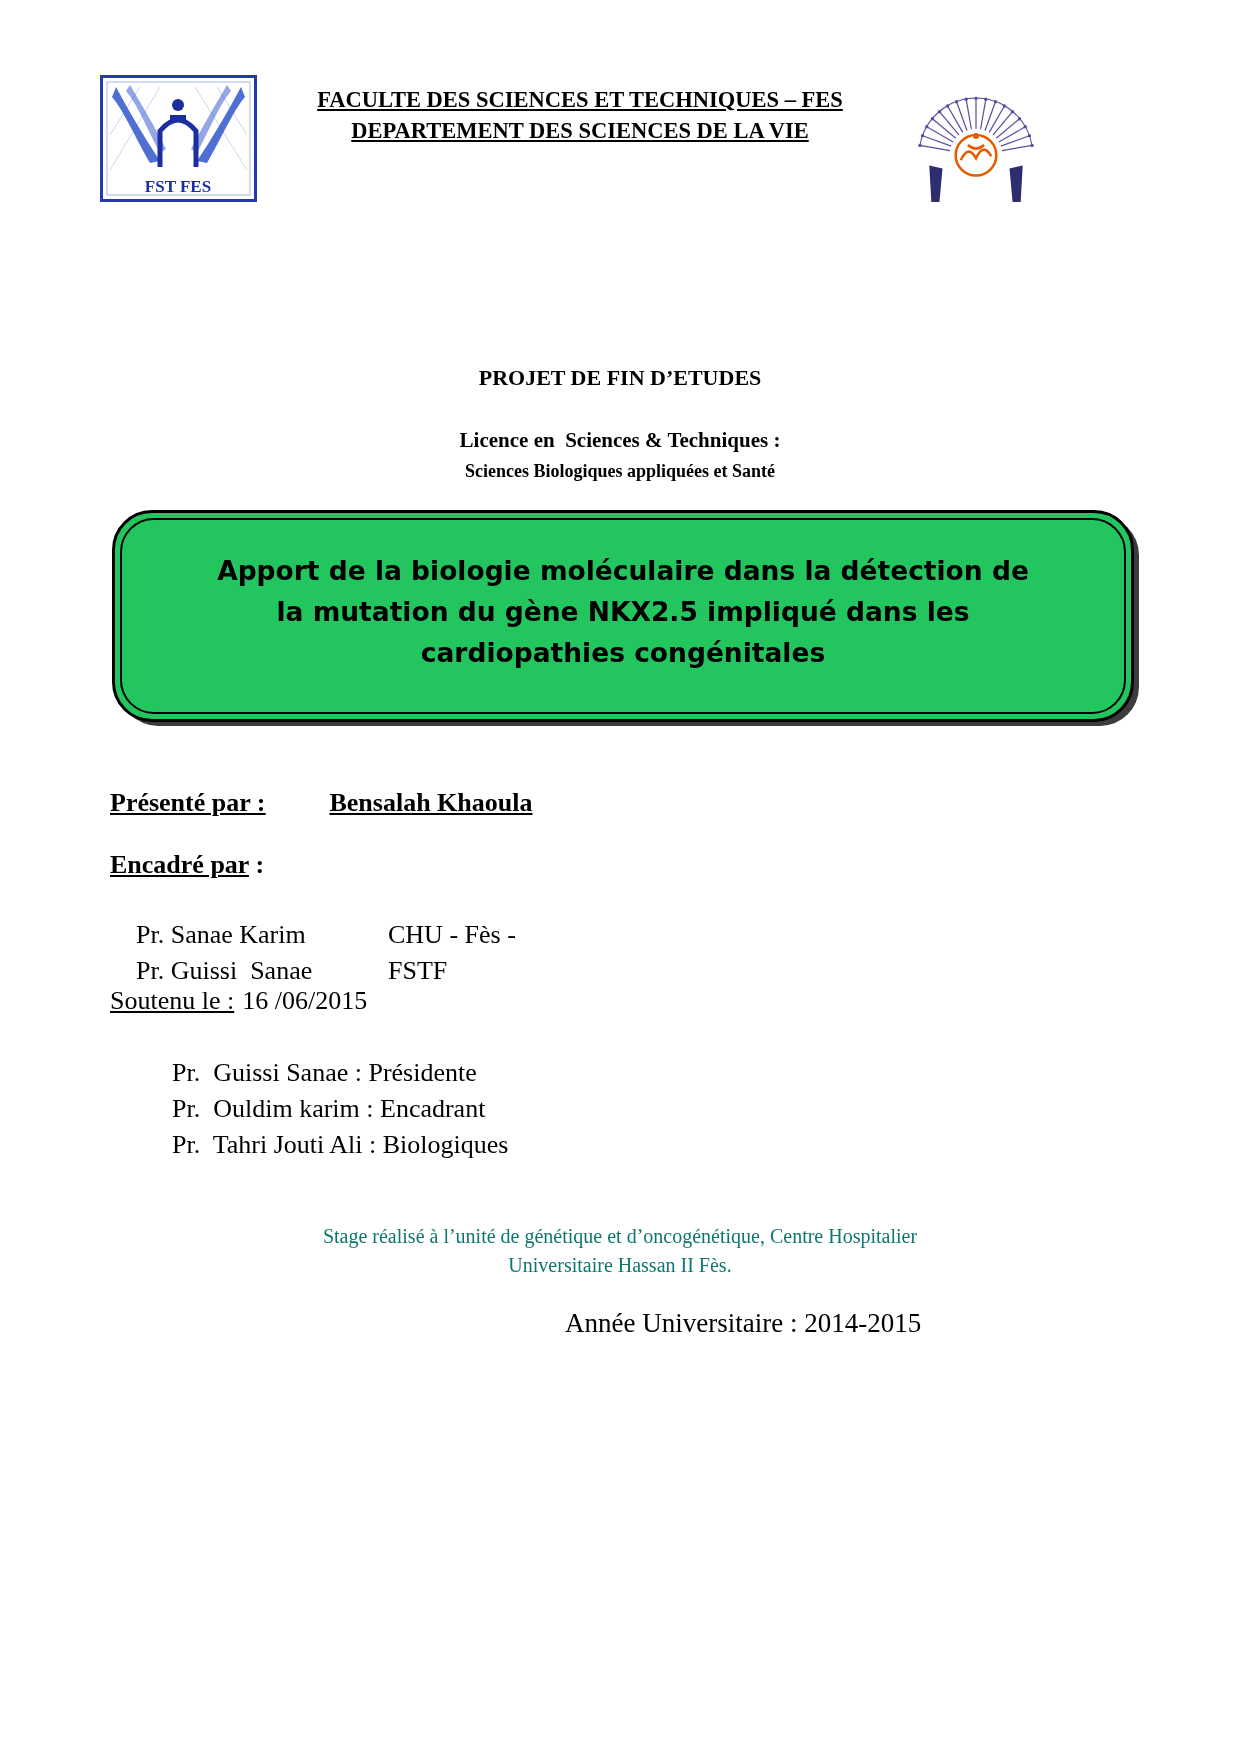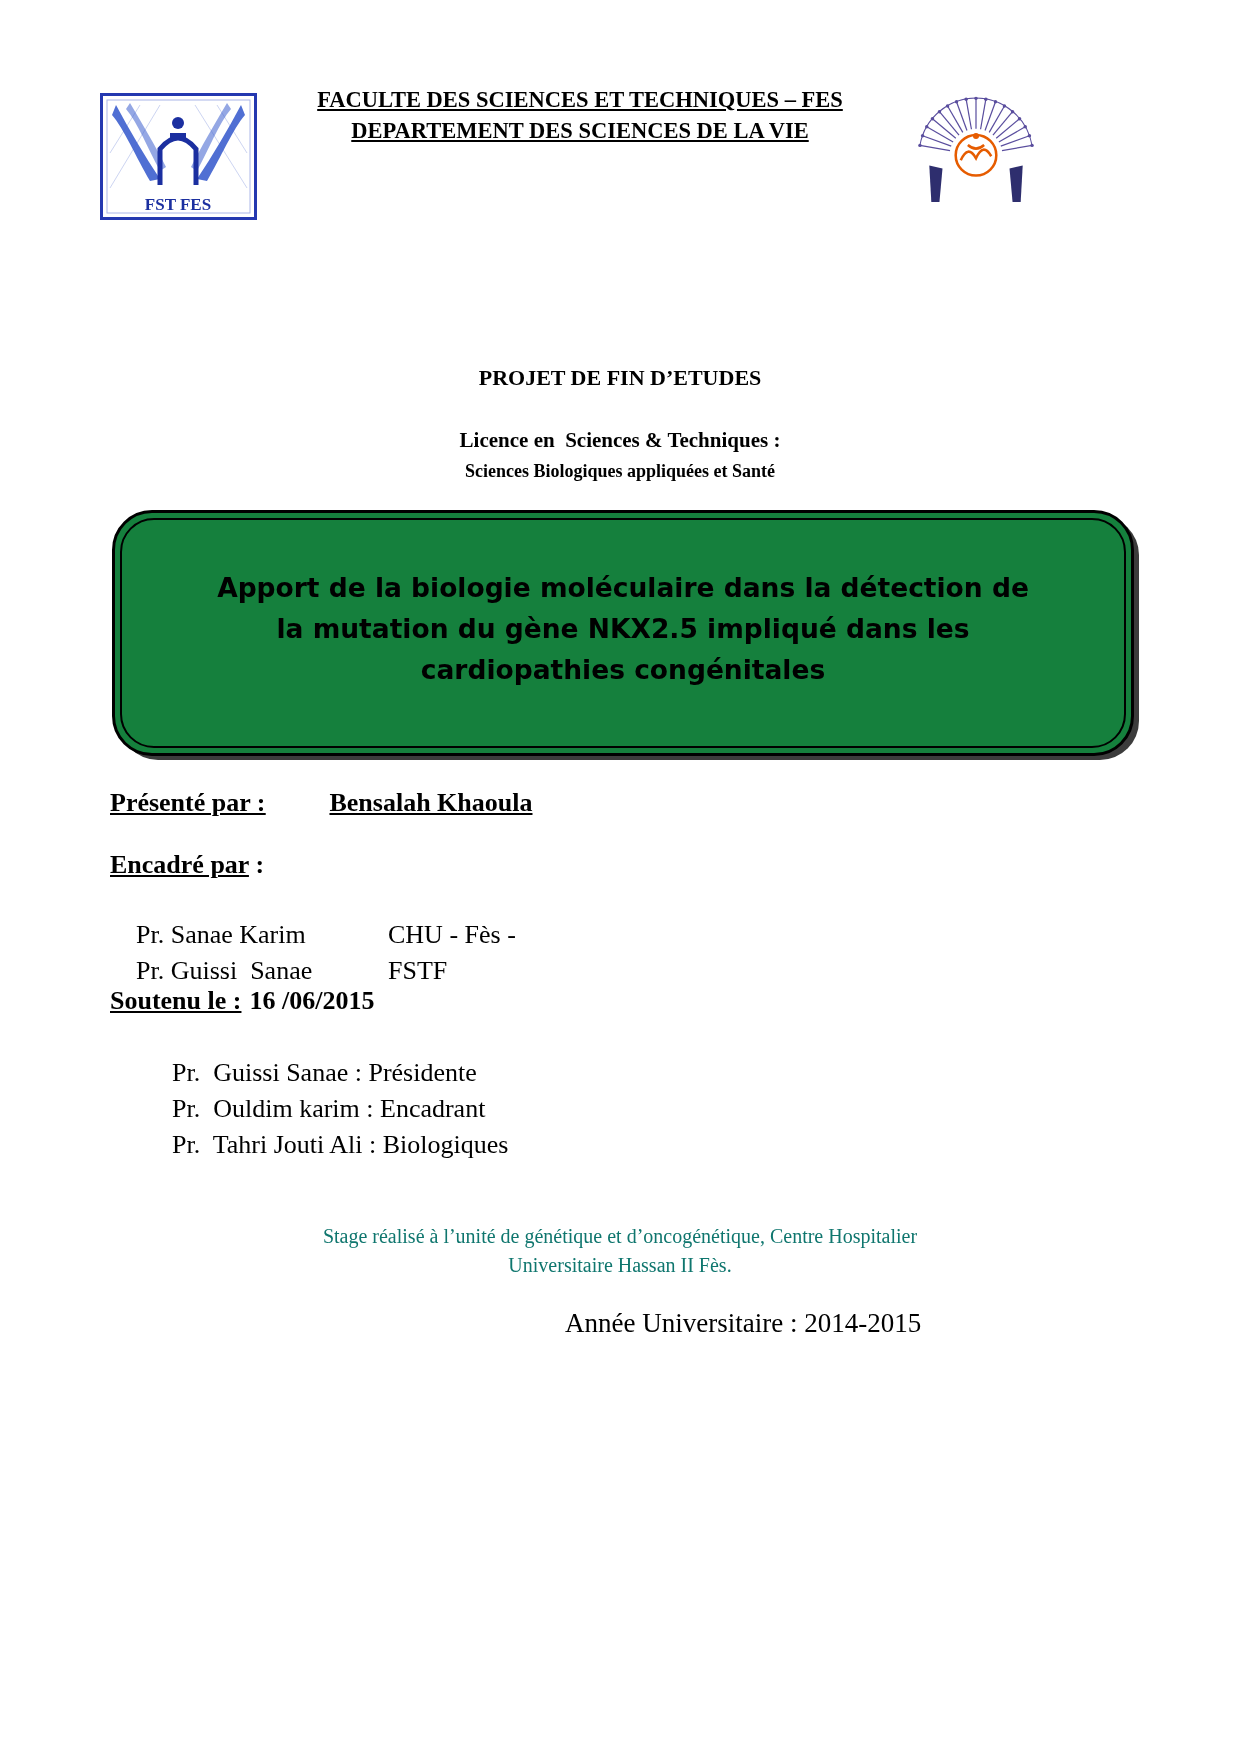--- a/index.html
+++ b/index.html
@@ -6,40 +6,40 @@
   html,body { background:#ffffff; }
   .page {
     position:relative; width:1240px; height:1755px; margin:0 auto;
     background:#ffffff; color:#000;
     font-family:"Liberation Serif", serif;
     overflow:hidden;
   }
   .keep-space { white-space:pre-wrap; }
 
   
-  .logo-left  { position:absolute; left:100px; top:93px;  width:157px; height:143px; }
+  .logo-left  { position:absolute; left:100px; top:75px;  width:157px; height:143px; }
   .logo-right { position:absolute; left:910px; top:74px;  width:132px; height:132px; }
   .header-text{
     position:absolute; left:250px; top:84px; width:660px;
     text-align:center; font-weight:bold; font-size:22.5px; line-height:31px;
   }
   .header-text .hline { text-decoration:underline; }
 
   
   .pfe-title  { position:absolute; top:365px; left:0; width:100%; text-align:center;
                 font-size:22px; font-weight:bold; }
   .degree     { position:absolute; top:428px; left:0; width:100%; text-align:center;
                 font-size:21px; font-weight:bold; }
   .speciality { position:absolute; top:461px; left:0; width:100%; text-align:center;
                 font-size:18px; font-weight:bold; }
 
   
   .title-box {
-    position:absolute; left:112px; top:510px; width:1022px; height:246px;
-    border:3px solid #000; border-radius:40px; background:#15803d;
+    position:absolute; left:112px; top:510px; width:1022px; height:212px;
+    border:3px solid #000; border-radius:40px; background:#22c55e;
     box-shadow:6px 5px 0 -1px #3c3c3c;
   }
   .title-box-inner {
     position:absolute; left:5px; top:5px; right:5px; bottom:5px;
     border:2px solid #000; border-radius:34px;
     display:flex; align-items:center; justify-content:center;
   }
   .title-text {
     font-family:"DejaVu Sans", sans-serif; font-weight:bold;
     font-size:26.5px; line-height:41px; text-align:center; padding-bottom:10px;
@@ -50,21 +50,21 @@
   .presented .lbl { font-weight:bold; text-decoration:underline; }
   .presented .name { font-weight:bold; margin-left:64px; }
 
   .encadre { position:absolute; left:110px; top:850px; font-size:26px; font-weight:bold; }
   .encadre .lbl { text-decoration:underline; }
 
   .staff-row { position:absolute; left:110px; font-size:26px; }
   .staff-row .sname { display:inline-block; width:252px; }
   .row1 { top:890px; } .row2 { top:926px; }
 
-  .soutenu { position:absolute; left:110px; top:986px; font-size:26px; font-weight:bold; }
+  .soutenu { position:absolute; left:110px; top:986px; font-size:26px; font-weight:normal; }
   .soutenu .lbl { text-decoration:underline; }
   .soutenu .dt { margin-left:8px; }
 
   .jury-intro { position:absolute; left:110px; top:1023px; font-size:26px; }
   .jury { position:absolute; left:172px; top:1055px; font-size:26px; line-height:36px; }
 
   .note {
     position:absolute; left:0; top:1222px; width:100%;
     text-align:center; color:#0f766e; font-size:20px; line-height:29px;
   }

